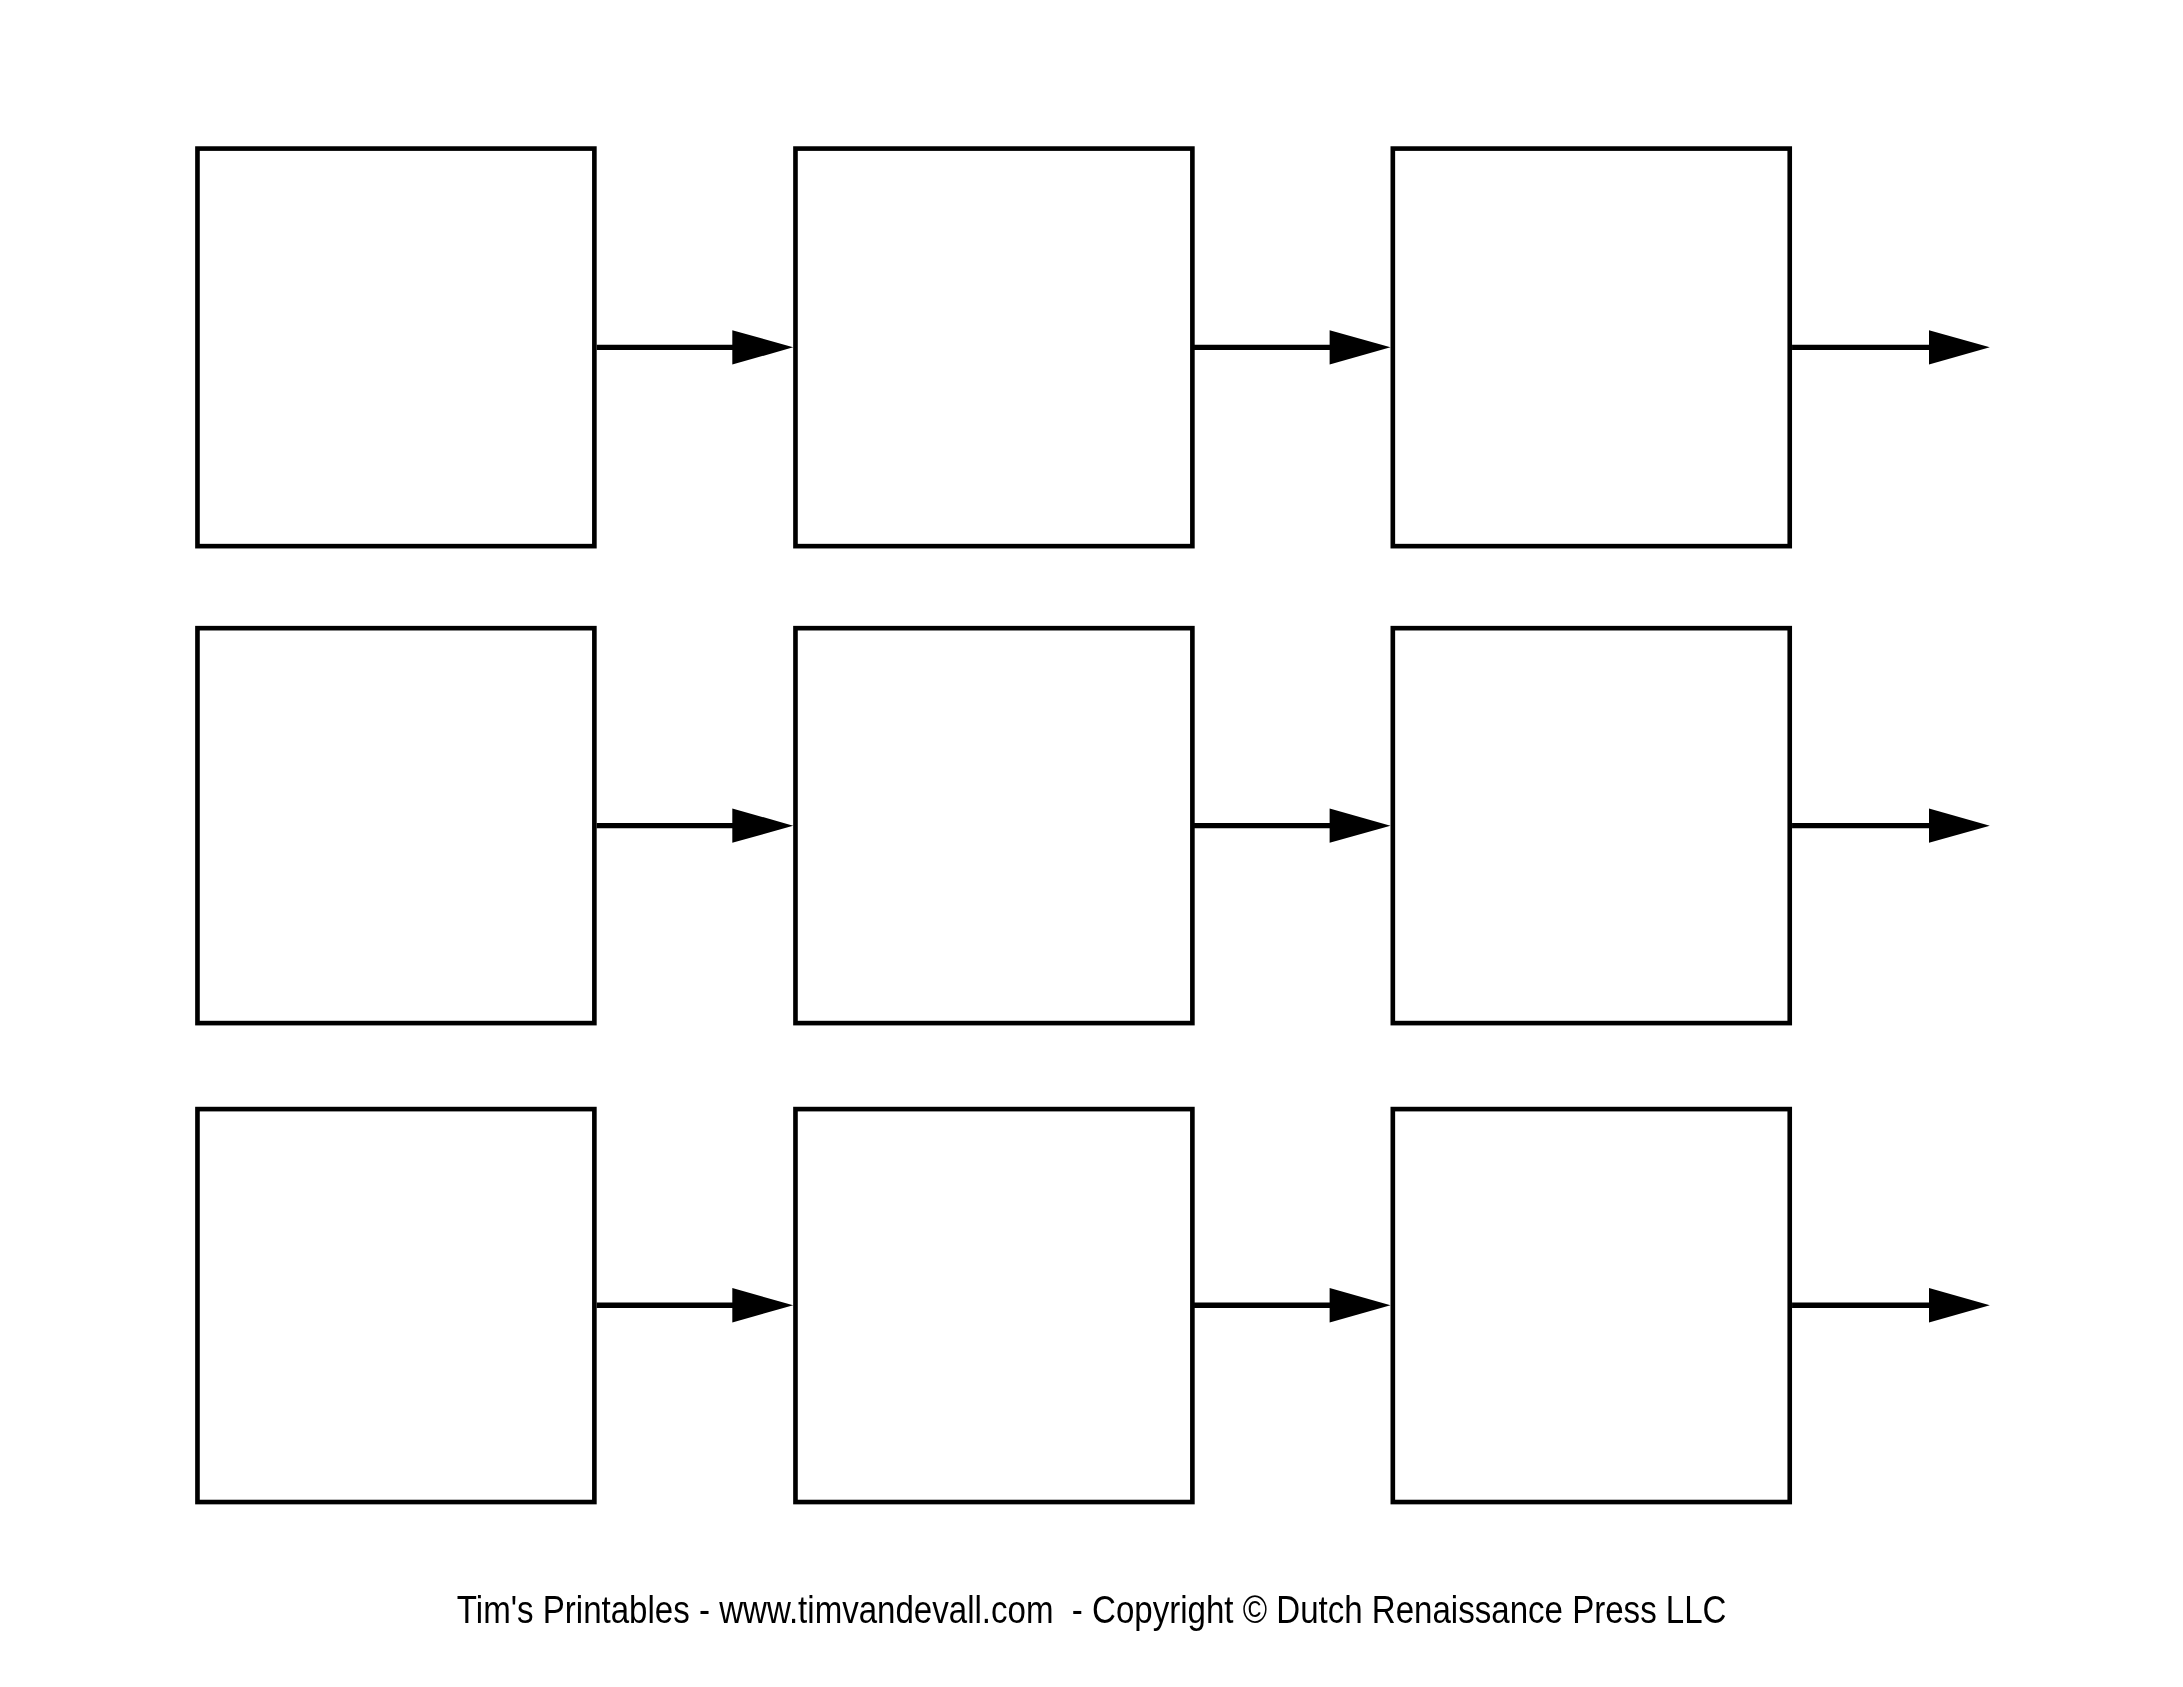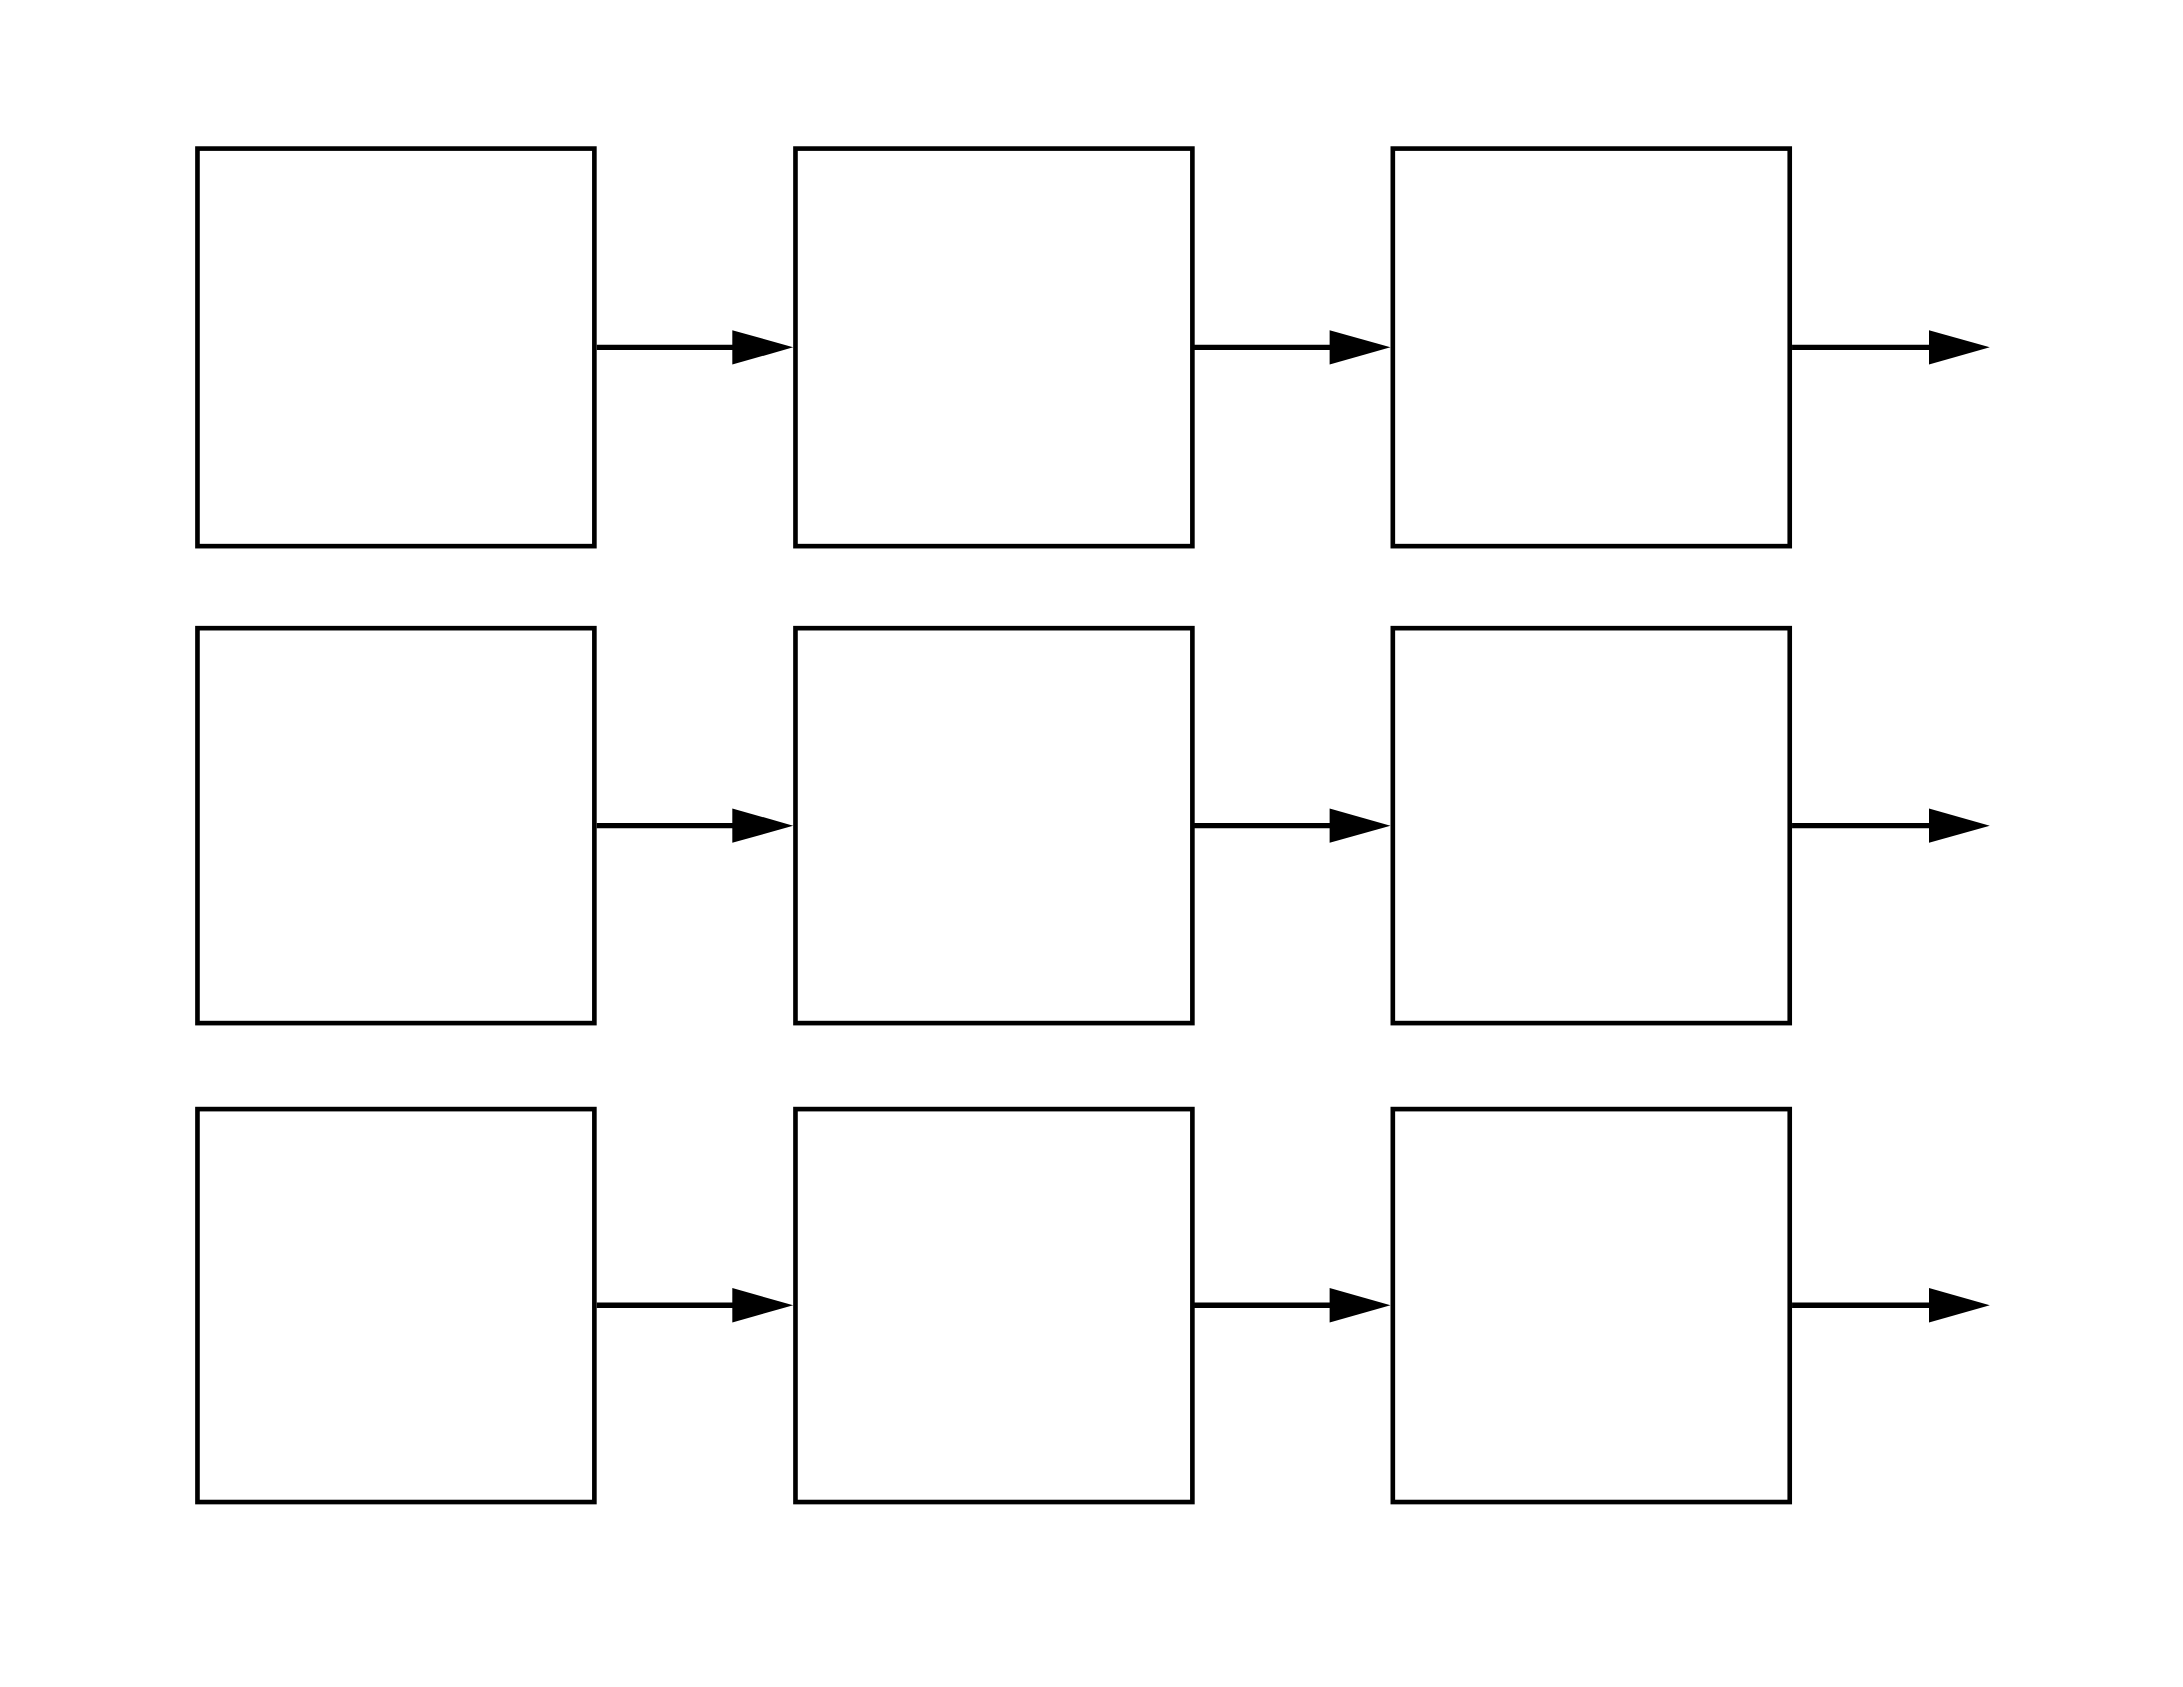--- a/index.html
+++ b/index.html
@@ -110,15 +110,18 @@
           <polygon points="2010,1947 2102,1973 2010,1999" class="arrow-head" fill="#000000"></polygon>
         </g>
         <g>
           <line x1="2709" y1="1973" x2="2922" y2="1973" class="arrow-shaft" stroke="#000000" stroke-width="8"></line>
           <polygon points="2916,1947 3008,1973 2916,1999" class="arrow-head" fill="#000000"></polygon>
         </g>
       </g>
     <g id="labels-layer"></g>
   </svg>
 
+  <div id="footer-wrap">
+    <span id="footer-text">Tim's Printables - www.timvandevall.com  - Copyright © Dutch Renaissance Press LLC</span>
+  </div>
 
 </div>
 
 
 </body></html>

